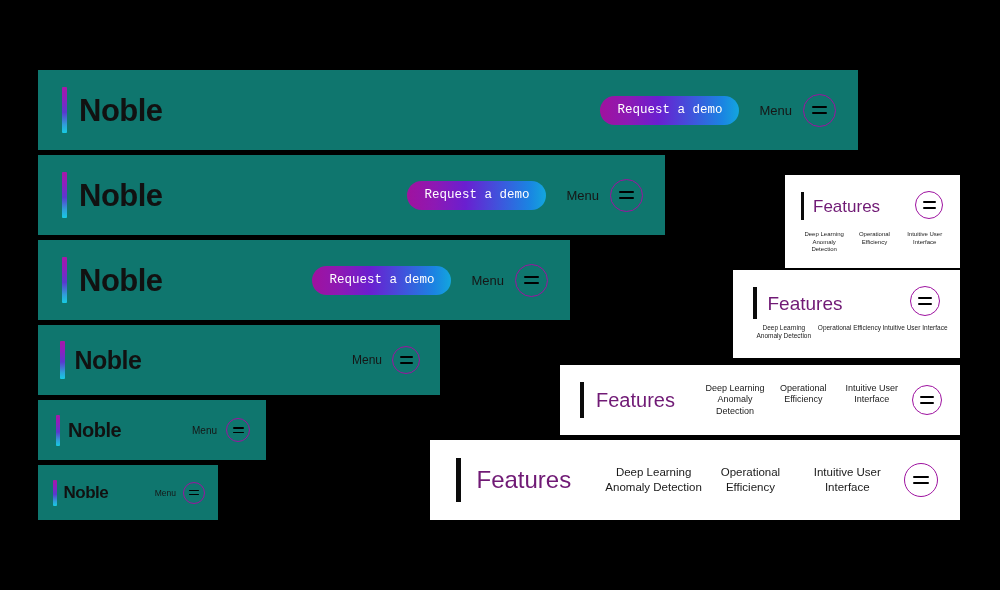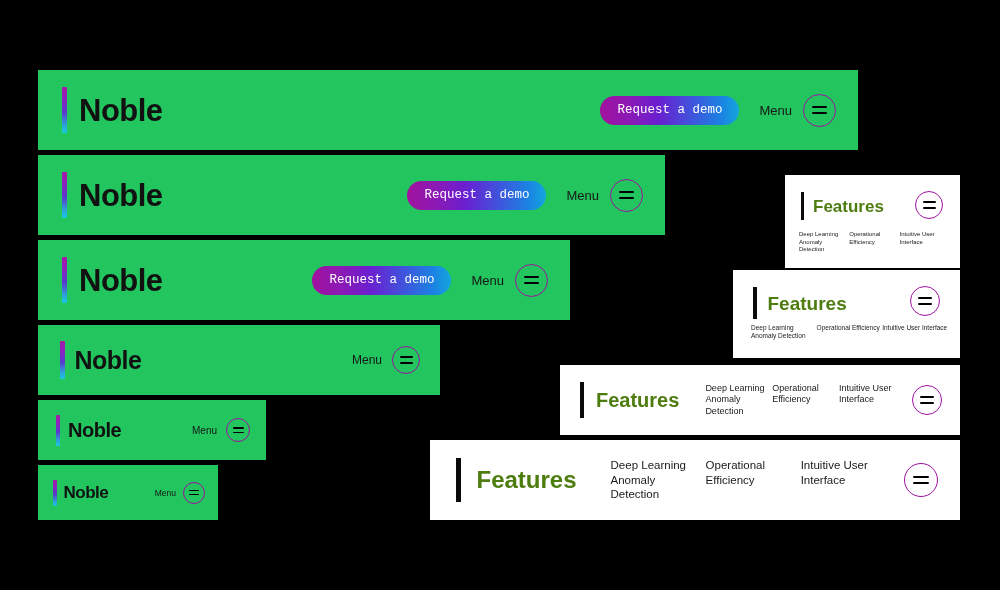--- a/index.html
+++ b/index.html
@@ -6,21 +6,21 @@
   body{
     width:1000px;height:590px;position:relative;overflow:hidden;
     font-family:"Liberation Sans","DejaVu Sans",sans-serif;
     background:#000;
   }
   .stage{position:absolute;inset:0;}
 
   
   .panel{
     position:absolute;
-    background:#22c55e;
+    background:#0f766e;
     box-sizing:border-box;
   }
 
   
   .nav{display:flex;align-items:center;}
   .brand{display:flex;align-items:center;}
   .brand-bar{
     background:linear-gradient(180deg,#a818a8 0%,#8e20bd 25%,#5a39cf 55%,#2f9fd8 82%,#16cbe2 100%);
     border-radius:1px;flex:none;
   }
@@ -40,22 +40,22 @@
   .burger{
     border-radius:50%;border-style:solid;border-color:#9e12a0;
     display:flex;flex-direction:column;align-items:center;justify-content:center;
     box-sizing:border-box;flex:none;cursor:pointer;
   }
   .burger i{display:block;background:#000;border-radius:2px;}
 
   
   .feat{position:absolute;background:#fff;box-sizing:border-box;}
   .feat-bar{background:#0b0b0b;flex:none;}
-  .feat-title{color:#4d7c0f;font-weight:700;line-height:1;white-space:nowrap;}
-  .feat-item{color:#1a1a1a;line-height:1.28;}
+  .feat-title{color:#701a75;font-weight:400;line-height:1;white-space:nowrap;}
+  .feat-item{color:#1a1a1a;line-height:1.28;text-align:center;}
 
   
   #p1{left:38px;top:70px;width:820px;height:80px;}
   #p1 .brand-bar{width:5px;height:46px;margin-right:12px;}
   #p1 .brand-name{font-size:31px;}
   #p1{padding:0 22px 0 24px;}
   #p1 .cta{font-size:12.5px;padding:0 17px;height:29px;border-radius:15px;}
   #p1 .menu-label{font-size:13px;margin-left:20px;}
   #p1 .burger{width:33px;height:33px;border-width:1.6px;margin-left:11px;}
   #p1 .burger i{width:15px;height:2.1px;margin:2px 0;}

